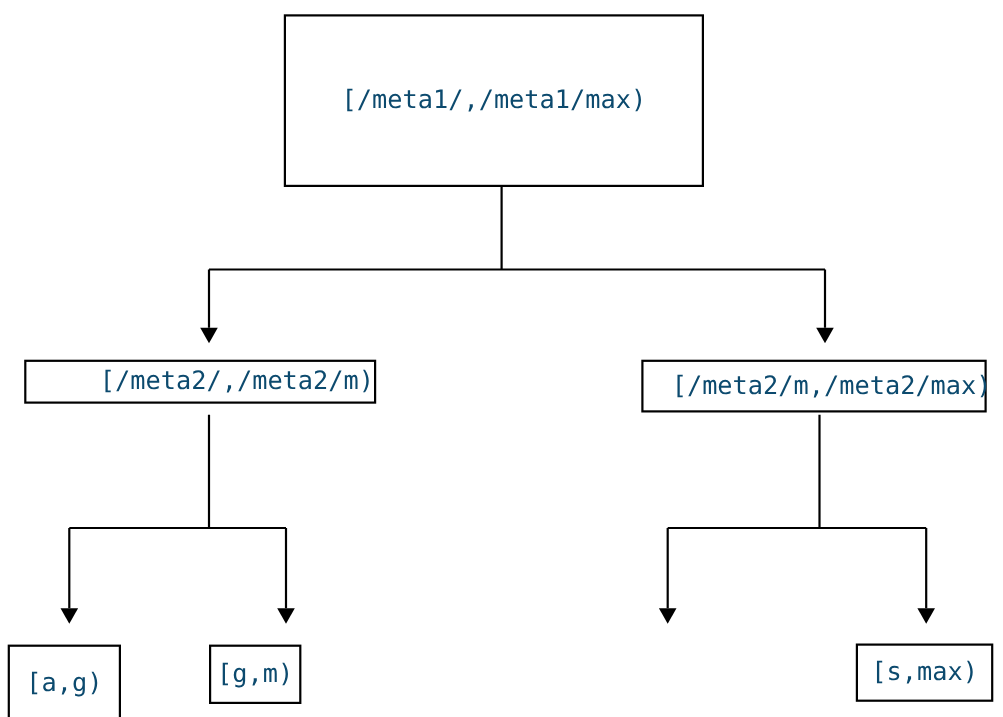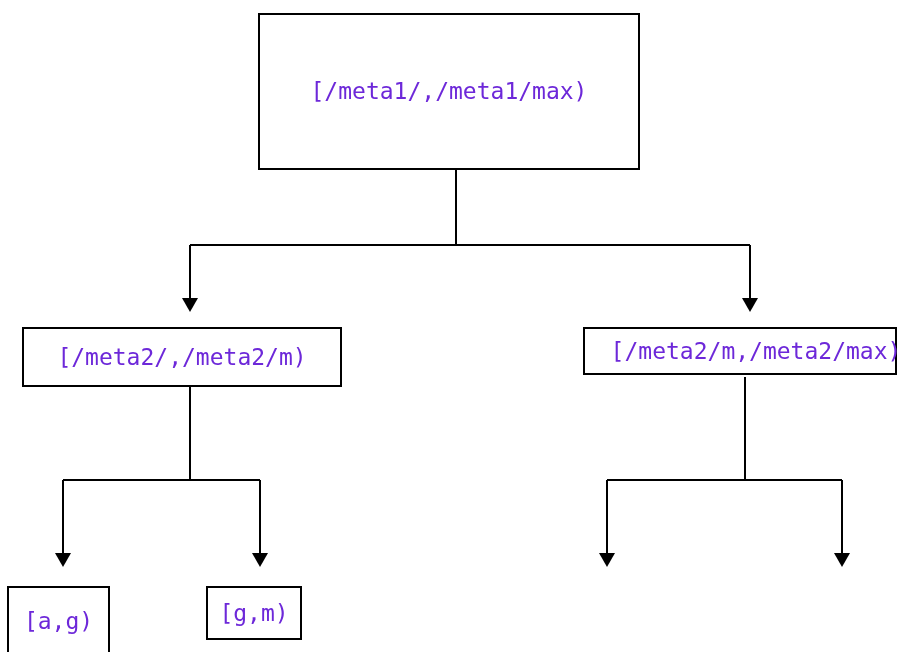--- a/index.html
+++ b/index.html
@@ -25,28 +25,28 @@
     position: absolute;
     box-sizing: border-box;
     background: #ffffff;
     border: 2px solid #000000;
     display: flex;
     align-items: center;
     justify-content: center;
     font-family: "DejaVu Sans Mono", "Liberation Mono", monospace;
     font-size: 23px;
     line-height: 1;
-    color: #6d28d9;
+    color: #0c4a6e;
     white-space: pre;
   }
   .node-root      { left: 258px; top: 13px;  width: 382px; height: 157px; }
-  .node-meta2-low { left: 22px;  top: 327px; width: 320px; height: 60px;  }
+  .node-meta2-low { left: 22px;  top: 327px; width: 320px; height: 40px; justify-content: flex-end;  }
   .node-meta2-high{ left: 583px; top: 327px; width: 314px; height: 48px; padding-left: 32px;  }
   .node-leaf-ag   { left: 7px;   top: 586px; width: 103px; height: 70px;  }
-  .node-leaf-gm   { left: 206px; top: 586px; width: 96px;  height: 54px; text-align: right;  }
+  .node-leaf-gm   { left: 190px; top: 586px; width: 84px;  height: 54px; text-align: right;  }
   .node-leaf-ms   { left: 553px; top: 585px; width: 99px;  height: 53px;  }
   .node-leaf-smax { left: 778px; top: 585px; width: 125px; height: 53px;  }
 </style>
 </head>
 <body>
 
 <div class="canvas">
 
   <svg class="edges" viewBox="0 0 912 652" xmlns="http://www.w3.org/2000/svg">
 
@@ -83,14 +83,17 @@
 
   <div class="node node-leaf-ag">
     <span>[a,g)</span>
   </div>
 
   <div class="node node-leaf-gm">
     <span>[g,m)</span>
   </div>
 
 
+  <div class="node node-leaf-smax">
+    <span>[s,max)</span>
+  </div>
 
 </div>
 
 </body></html>

